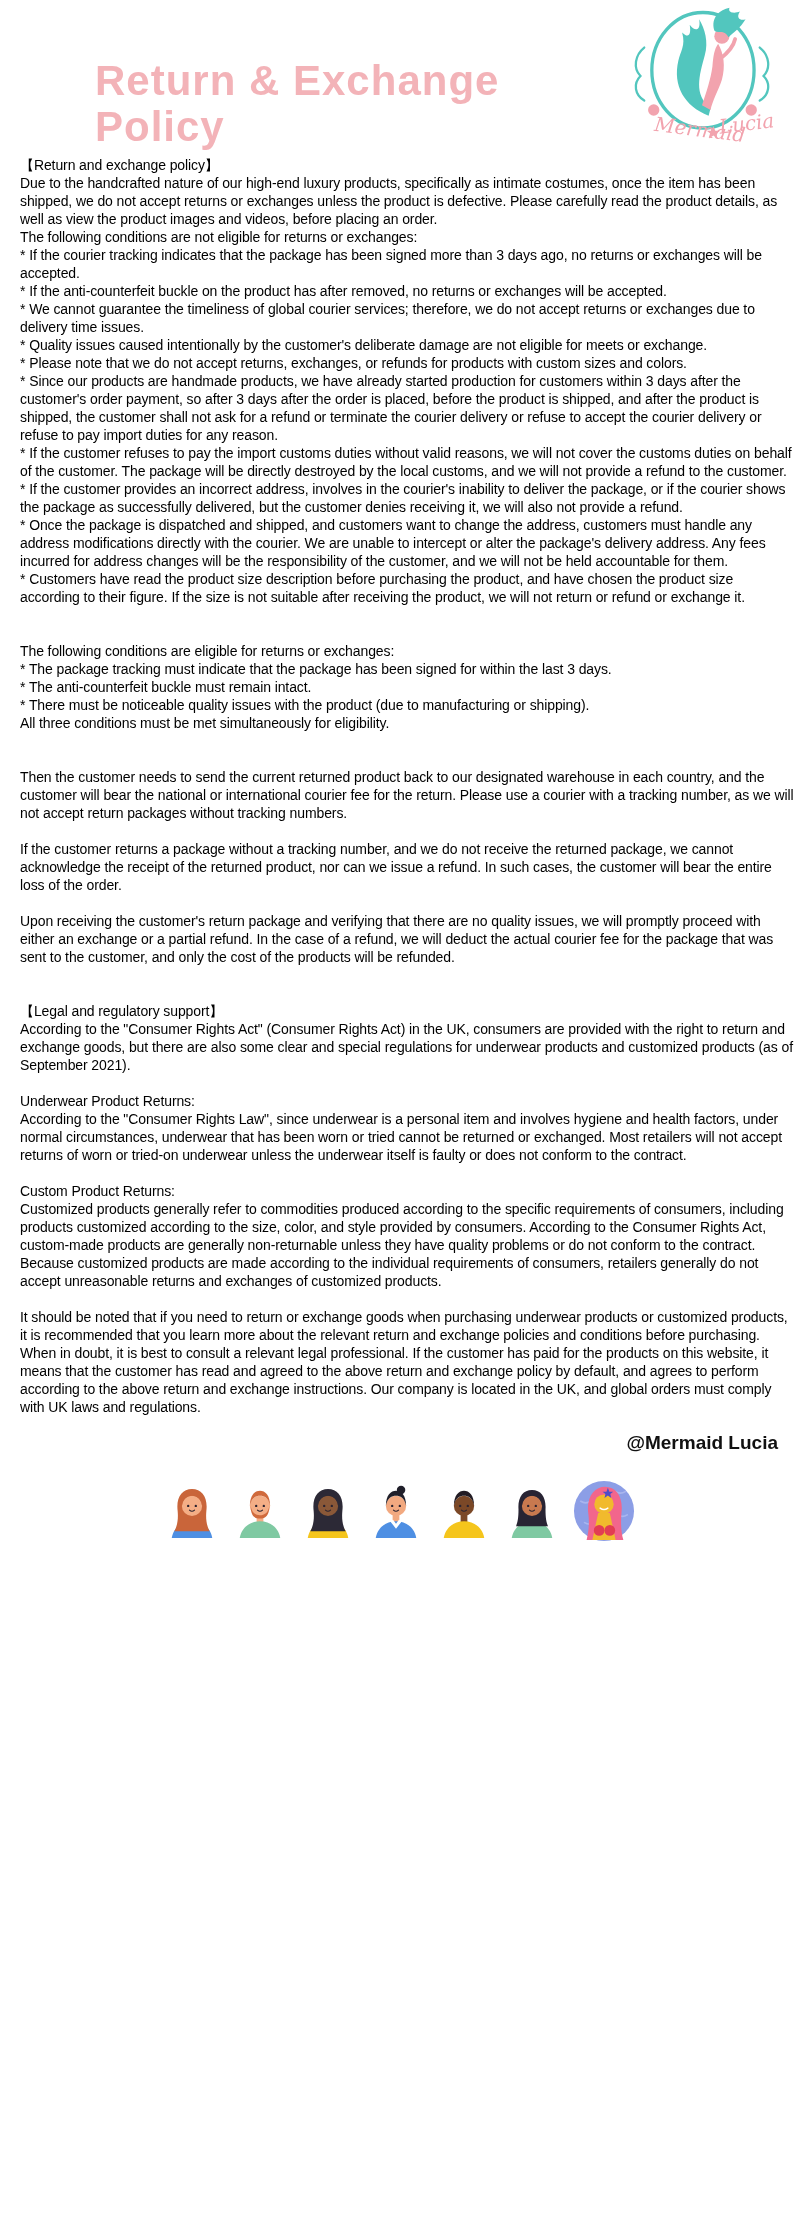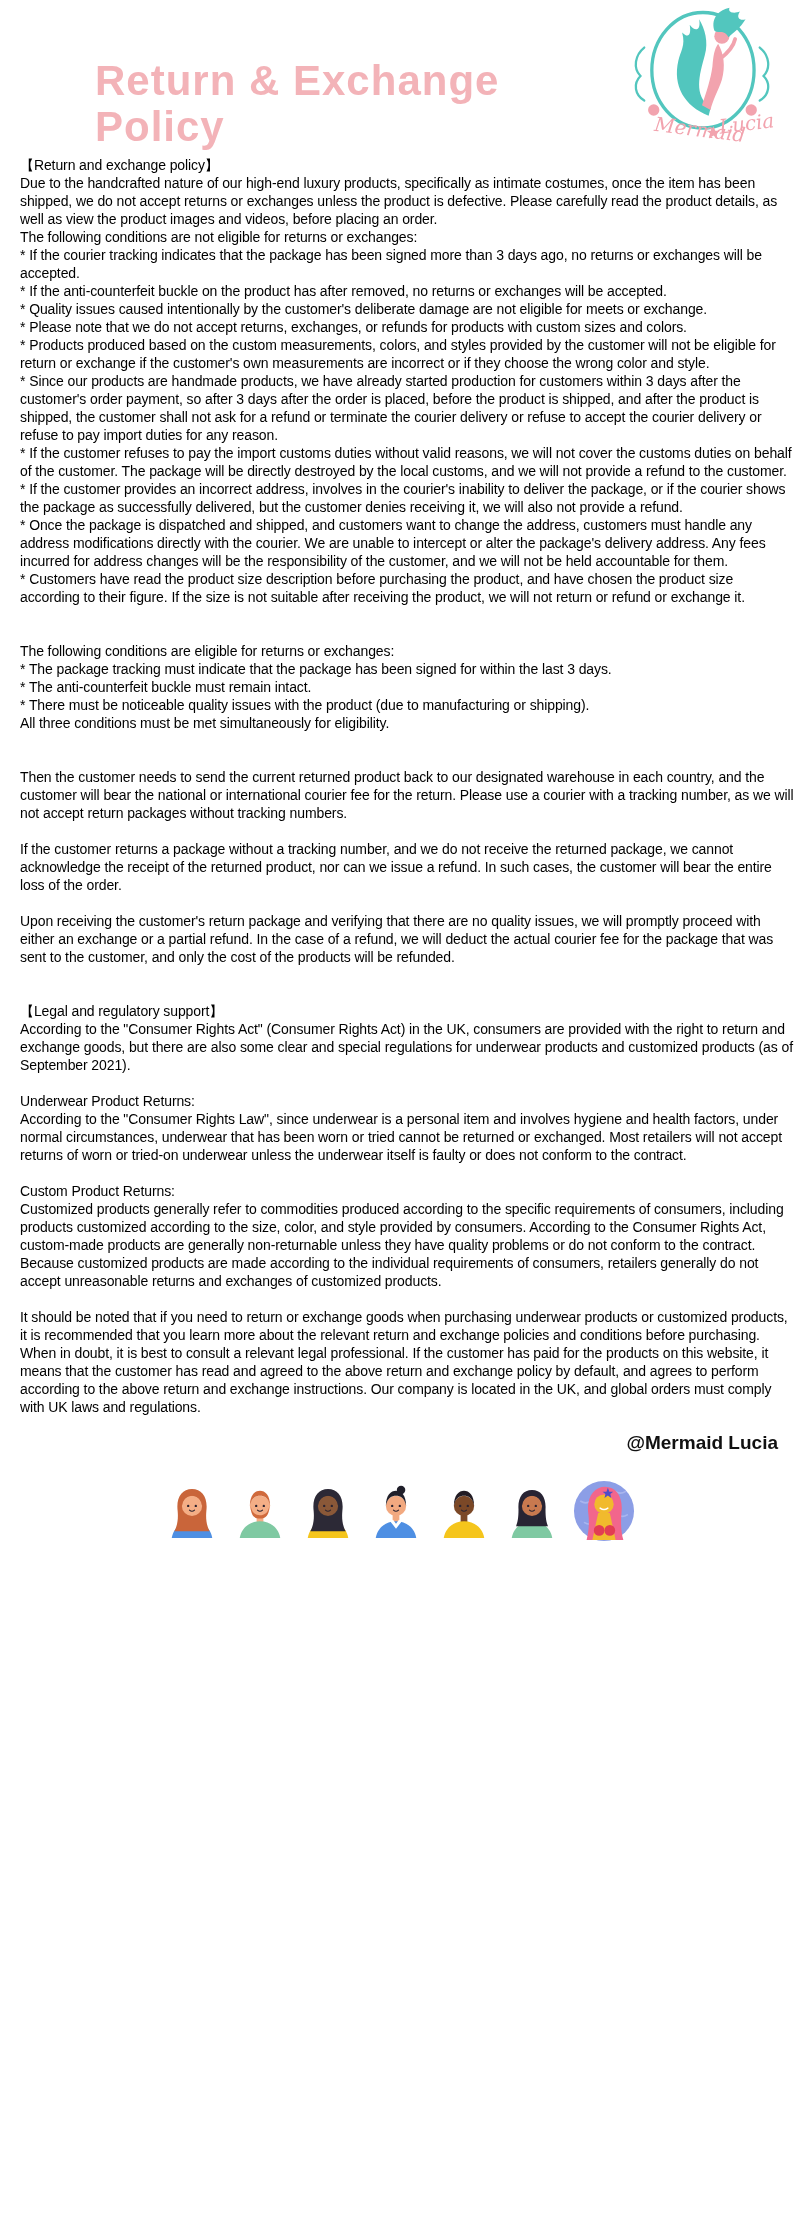--- a/index.html
+++ b/index.html
@@ -89,23 +89,23 @@
       </svg>
     </div>
   </div>
 
   <div class="body-text" id="policy-body">
       <p>【Return and exchange policy】</p>
       <p>Due to the handcrafted nature of our high-end luxury products, specifically as intimate costumes, once the item has been shipped, we do not accept returns or exchanges unless the product is defective. Please carefully read the product details, as well as view the product images and videos, before placing an order.</p>
       <p>The following conditions are not eligible for returns or exchanges:</p>
       <p>* If the courier tracking indicates that the package has been signed more than 3 days ago, no returns or exchanges will be accepted.</p>
       <p>* If the anti-counterfeit buckle on the product has after removed, no returns or exchanges will be accepted.</p>
+      <p>* We cannot guarantee the timeliness of global courier services; therefore, we do not accept returns or exchanges due to delivery time issues.</p>
       <p>* Quality issues caused intentionally by the customer's deliberate damage are not eligible for meets or exchange.</p>
       <p>* Please note that we do not accept returns, exchanges, or refunds for products with custom sizes and colors.</p>
-      <p>* Products produced based on the custom measurements, colors, and styles provided by the customer will not be eligible for return or exchange if the customer's own measurements are incorrect or if they choose the wrong color and style.</p>
       <p>* Since our products are handmade products, we have already started production for customers within 3 days after the customer's order payment, so after 3 days after the order is placed, before the product is shipped, and after the product is shipped, the customer shall not ask for a refund or terminate the courier delivery or refuse to accept the courier delivery or refuse to pay import duties for any reason.</p>
       <p>* If the customer refuses to pay the import customs duties without valid reasons, we will not cover the customs duties on behalf of the customer. The package will be directly destroyed by the local customs, and we will not provide a refund to the customer.</p>
       <p>* If the customer provides an incorrect address, involves in the courier's inability to deliver the package, or if the courier shows the package as successfully delivered, but the customer denies receiving it, we will also not provide a refund.</p>
       <p>* Once the package is dispatched and shipped, and customers want to change the address, customers must handle any address modifications directly with the courier. We are unable to intercept or alter the package's delivery address. Any fees incurred for address changes will be the responsibility of the customer, and we will not be held accountable for them.</p>
       <p>* Customers have read the product size description before purchasing the product, and have chosen the product size according to their figure. If the size is not suitable after receiving the product, we will not return or refund or exchange it.</p>
       <div style="height: 36px;"></div>
       <p>The following conditions are eligible for returns or exchanges:</p>
       <p>* The package tracking must indicate that the package has been signed for within the last 3 days.</p>
       <p>* The anti-counterfeit buckle must remain intact.</p>
       <p>* There must be noticeable quality issues with the product (due to manufacturing or shipping).</p>

